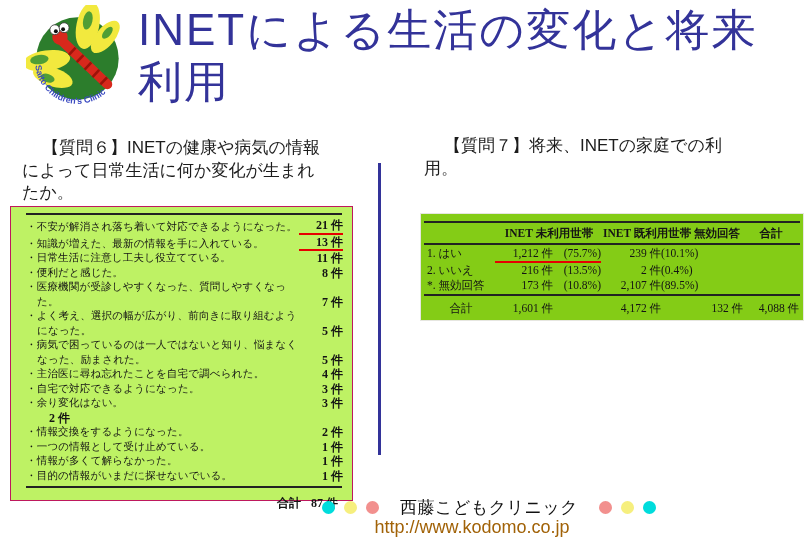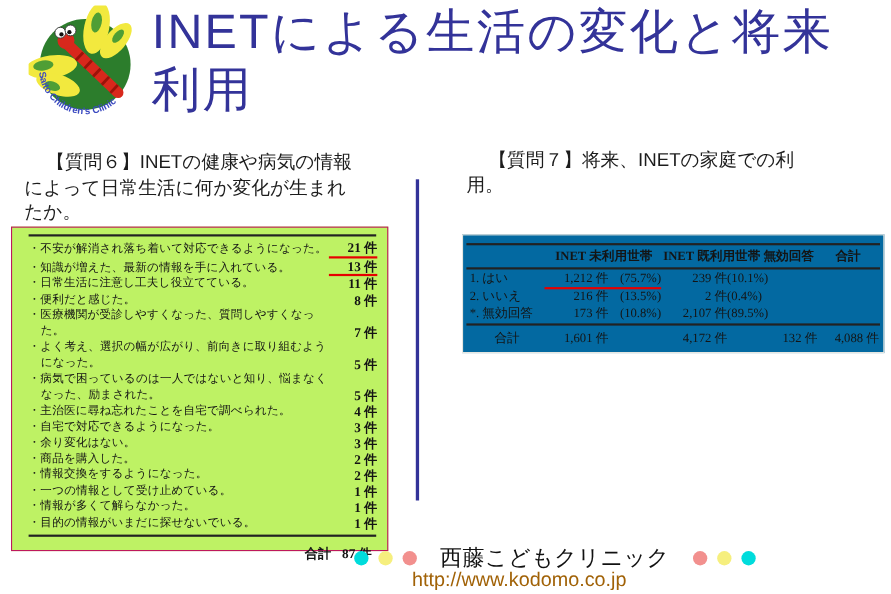--- a/index.html
+++ b/index.html
@@ -38,41 +38,41 @@
   .t6-row { display:flex; align-items:flex-end; padding:0 9px 0 15px; }
   .t6-label { flex:1; font-size:10.5px; line-height:14.5px; padding-left:11px; text-indent:-11px; letter-spacing:0.2px; }
   .t6-count { width:44px; text-align:right; font-size:12px; line-height:14.5px; font-weight:600; white-space:nowrap; }
   .t6-count.red { border-bottom:2px solid #e60000; }
   .t6-total { margin-top:7px; text-align:right; padding-right:14px; font-size:12px; font-weight:600; }
   .t6-total .gap { margin-right:10px; }
 
   
   .t7 {
     left:420px; top:213px; width:384px; height:108px; box-sizing:border-box;
-    background:#0369a1; border:1px solid #e6e6e0; padding-top:6px;
+    background:#84cc16; border:1px solid #e6e6e0; padding-top:6px;
     font-family:"Liberation Serif", serif; color:#141414; font-size:11.5px;
   }
   .rule7 { border-top:2px solid #222; margin:1px 3px; height:0; }
   .t7-row { display:flex; padding:0 2px 0 6px; line-height:15px; white-space:nowrap; }
   .t7-head { line-height:18px; font-weight:600; }
   .lab { width:68px; }
   .c1 { width:108px; } .c2 { width:88px; } .c3 { width:52px; text-align:right; } .c4 { width:56px; text-align:right; }
   .hd { text-align:center; }
   .c1 .n { display:inline-block; width:58px; text-align:right; }
   .c1 .p { display:inline-block; width:48px; text-align:right; }
   .c2 .n { display:inline-block; width:48px; text-align:right;margin-left:10px; }
   .c2 .p { display:inline-block; width:40px; text-align:left; }
   .redline { display:inline-block; border-bottom:2px solid #e60000; }
   .t7-total { margin-top:3px; line-height:19px; }
   .t7-total .lab { text-align:center; }
 
   
   .footer-row { left:322px; top:500px; display:flex; align-items:center; gap:9px; height:15px; }
   .dot { width:13px; height:13px; border-radius:50%; display:inline-block; }
-  .clinic-name { font-size:20px; color:#111; margin:0 12px; letter-spacing:0.5px; font-family:"Liberation Sans", sans-serif; }
+  .clinic-name { font-size:17px; color:#111; margin:0 12px; letter-spacing:0.5px; font-family:"Liberation Sans", sans-serif; }
   .footer-url { left:322px; top:517px; width:300px; text-align:center; font-size:18px; color:#a16207; font-family:"Liberation Sans", sans-serif; }
 
   .logo { left:26px; top:5px; width:103px; height:103px; }
 </style>
 </head>
 <body>
 
 <svg class="abs logo" viewBox="0 0 100 100" aria-hidden="true">
   <circle cx="50" cy="52" r="40" fill="#2c7d2c"></circle>
 
@@ -149,21 +149,20 @@
       </div>
     <div class="t6-row">
         <span class="t6-label">・自宅で対応できるようになった。</span>
         <span class="t6-count">3 件</span>
       </div>
     <div class="t6-row">
         <span class="t6-label">・余り変化はない。</span>
         <span class="t6-count">3 件</span>
       </div>
     <div class="t6-row">
-        <span class="t6-label">・商品を購入した。</span>
         <span class="t6-count">2 件</span>
       </div>
     <div class="t6-row">
         <span class="t6-label">・情報交換をするようになった。</span>
         <span class="t6-count">2 件</span>
       </div>
     <div class="t6-row">
         <span class="t6-label">・一つの情報として受け止めている。</span>
         <span class="t6-count">1 件</span>
       </div>

